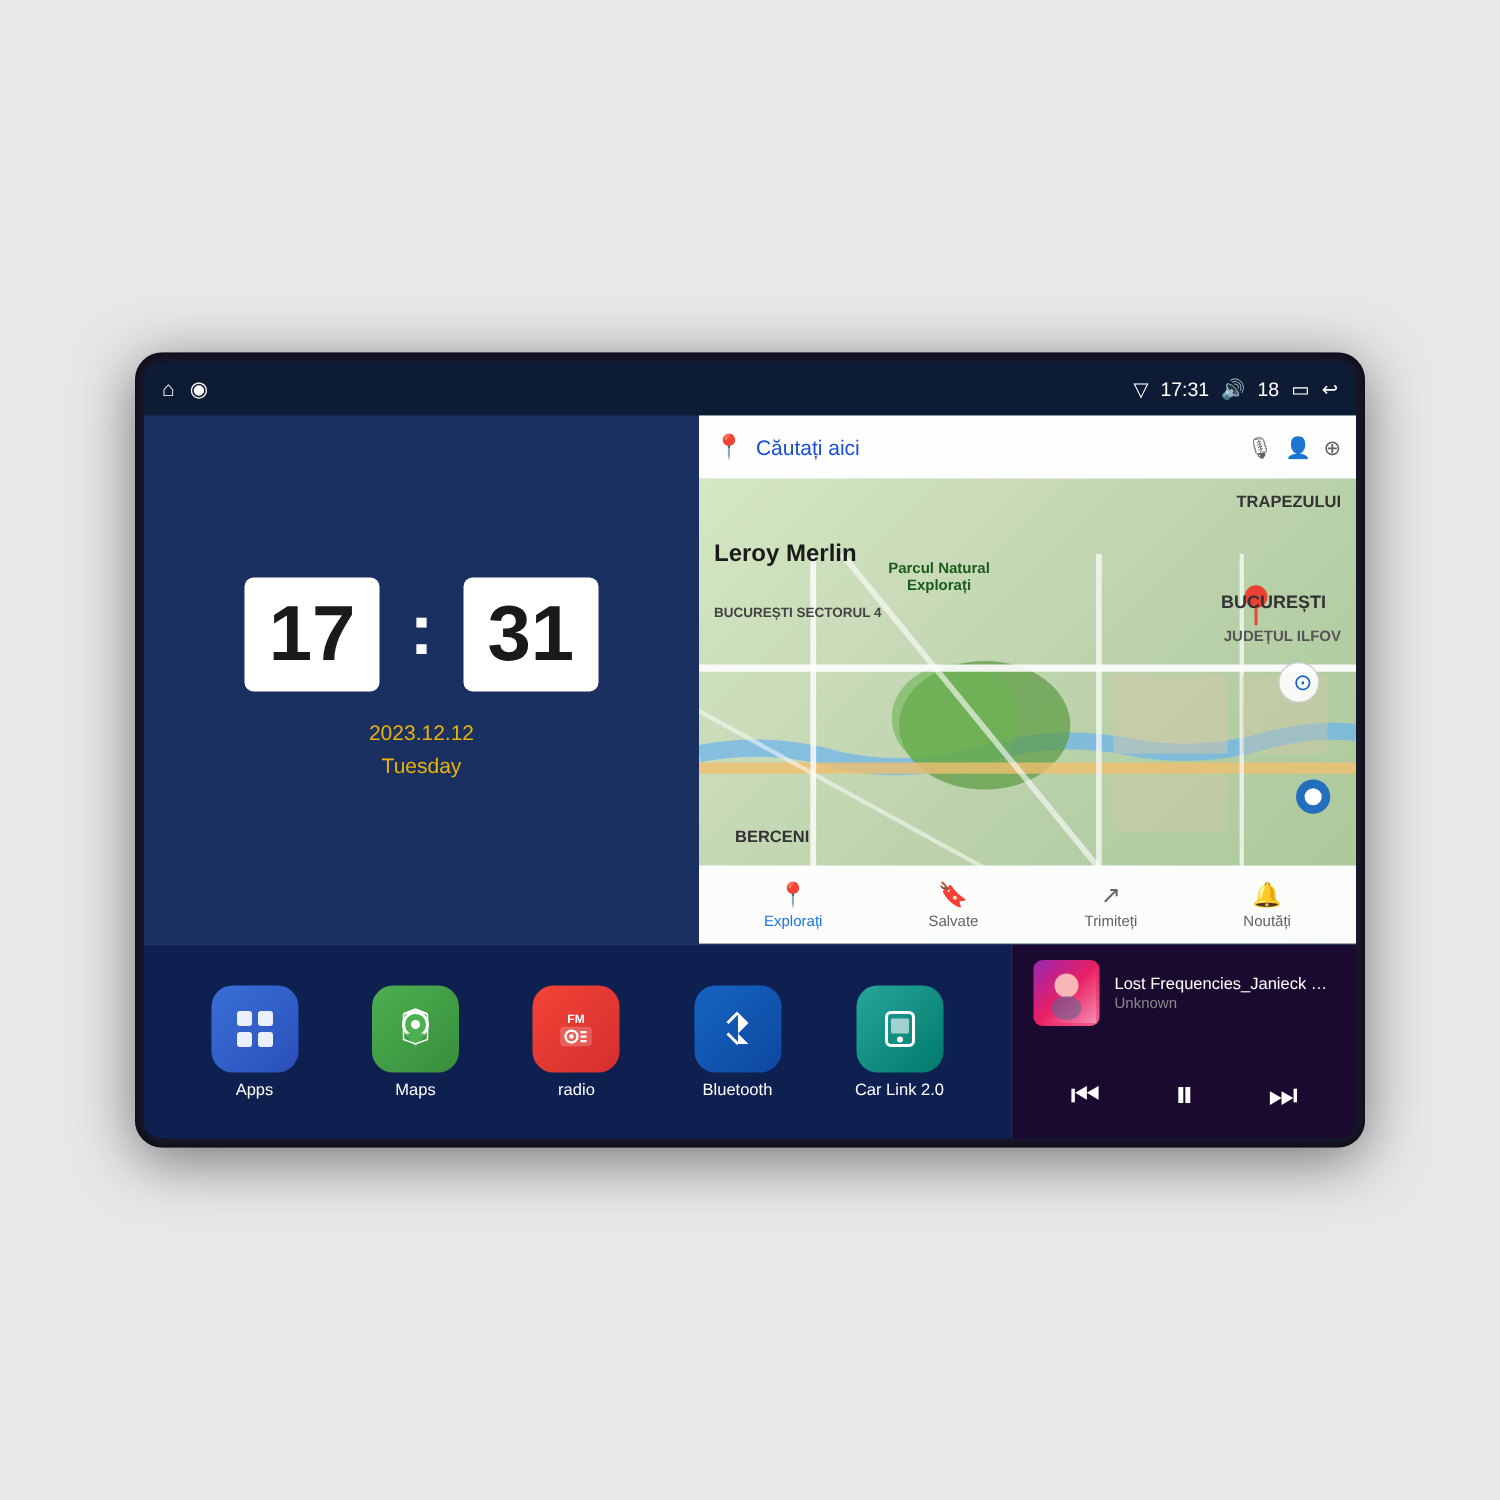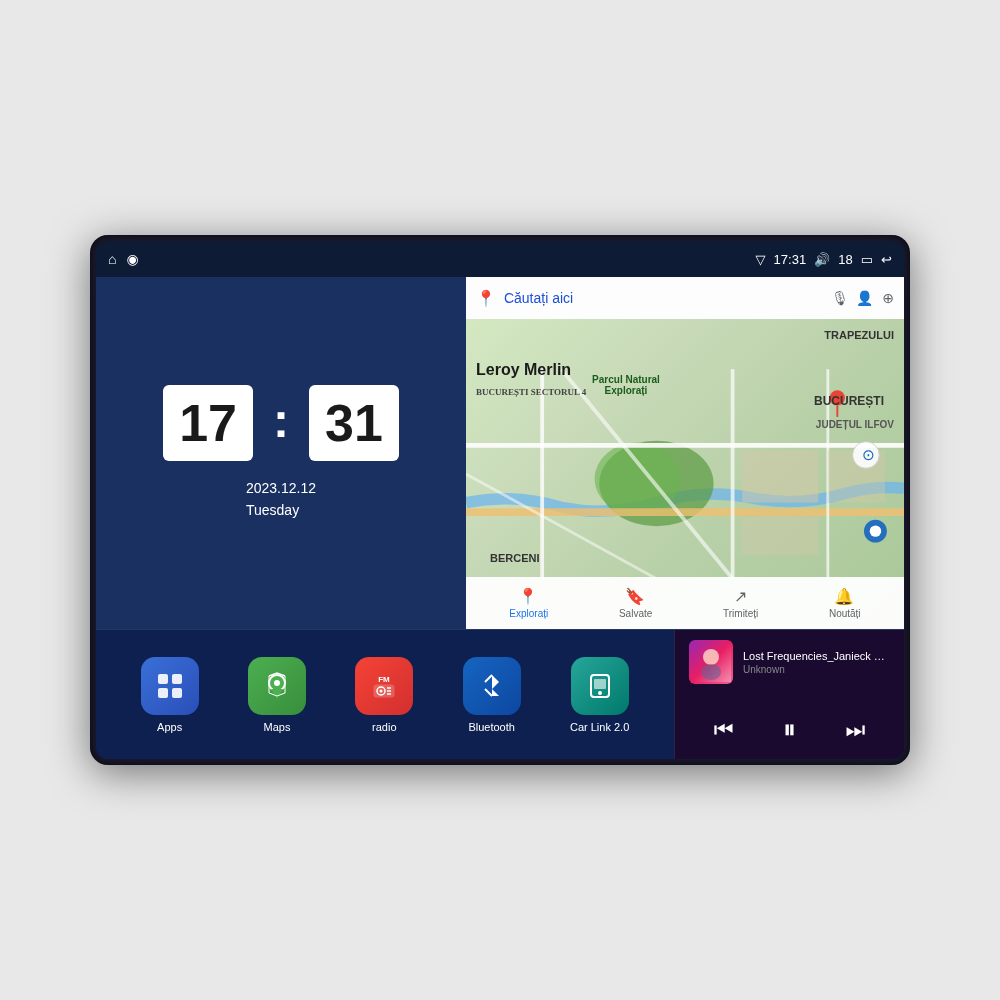--- a/index.html
+++ b/index.html
@@ -108,22 +108,23 @@
     }
 
     .clock-colon {
       color: #ffffff;
       font-size: 48px;
       font-weight: bold;
       margin-bottom: 4px;
     }
 
     .clock-date {
-      color: #ffffff;
+      color: #eab308;
       font-size: 14px;
+      text-align: center;
       line-height: 1.6;
     }
 
     
     .map-widget {
       flex: 1;
       background: #c8d8c0;
       position: relative;
       overflow: hidden;
       display: flex;
@@ -407,21 +408,21 @@
               <circle cx="420" cy="90" r="14" fill="white" opacity="0.9" stroke="#ccc" stroke-width="1"></circle>
               <text x="416" y="95" font-size="16" fill="#1565c0">⊙</text>
             </svg>
 
             <div class="map-label" style="top:10px; right:10px; color:#333; font-size:11px;">TRAPEZULUI</div>
             <div class="map-label" style="top:75px; right:20px; color:#333; font-size:12px; font-weight:bold;margin-left:40px;">BUCUREȘTI</div>
             <div class="map-label" style="top:100px; right:10px; color:#555; font-size:10px;">JUDEȚUL ILFOV</div>
             <div class="map-label" style="bottom:65px; left:10px; color:#333; font-size:11px;padding-left:14px;">BERCENI</div>
             <div class="map-label" style="top:55px; left:115px; color:#1a5c1a; font-size:10px; text-align:center; width:90px;">Parcul Natural Explorați</div>
             <div class="map-label" style="top:42px; left:10px; color:#1a1a1a; font-size:16px;">Leroy Merlin</div>
-            <div class="map-label" style="top:68px; left:10px; color:#444; font-size:9px;font-family:Liberation Serif, serif;">BUCUREȘTI SECTORUL 4</div>
+            <div class="map-label" style="top:84px; left:10px; color:#444; font-size:9px;">BUCUREȘTI SECTORUL 4</div>
           </div>
 
           <div class="map-bottom-bar">
             <div class="map-nav-item">
               <span class="icon">📍</span>
               <span>Explorați</span>
             </div>
             <div class="map-nav-item" style="color:#5f6368;">
               <span class="icon">🔖</span>
               <span>Salvate</span>

